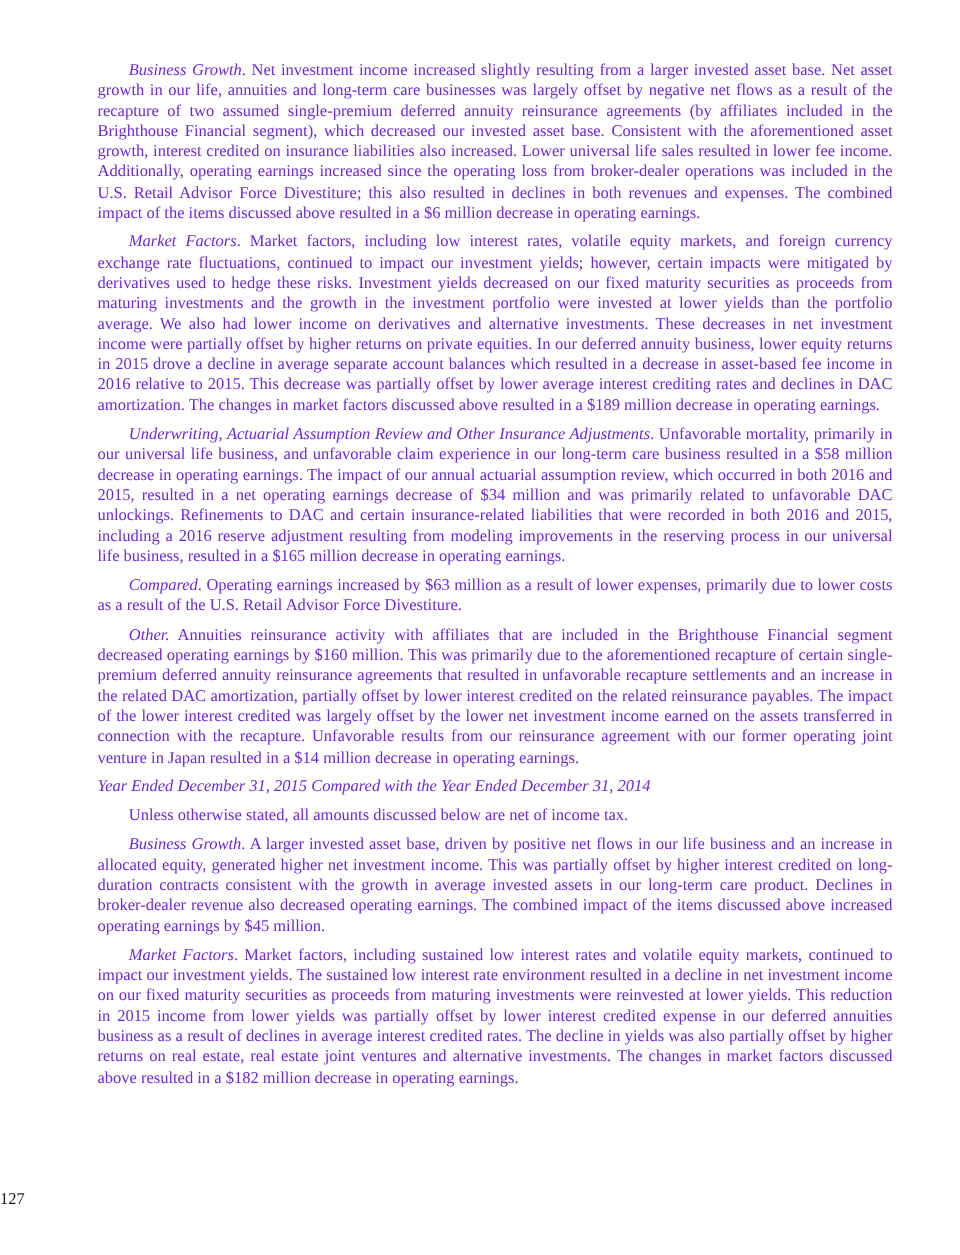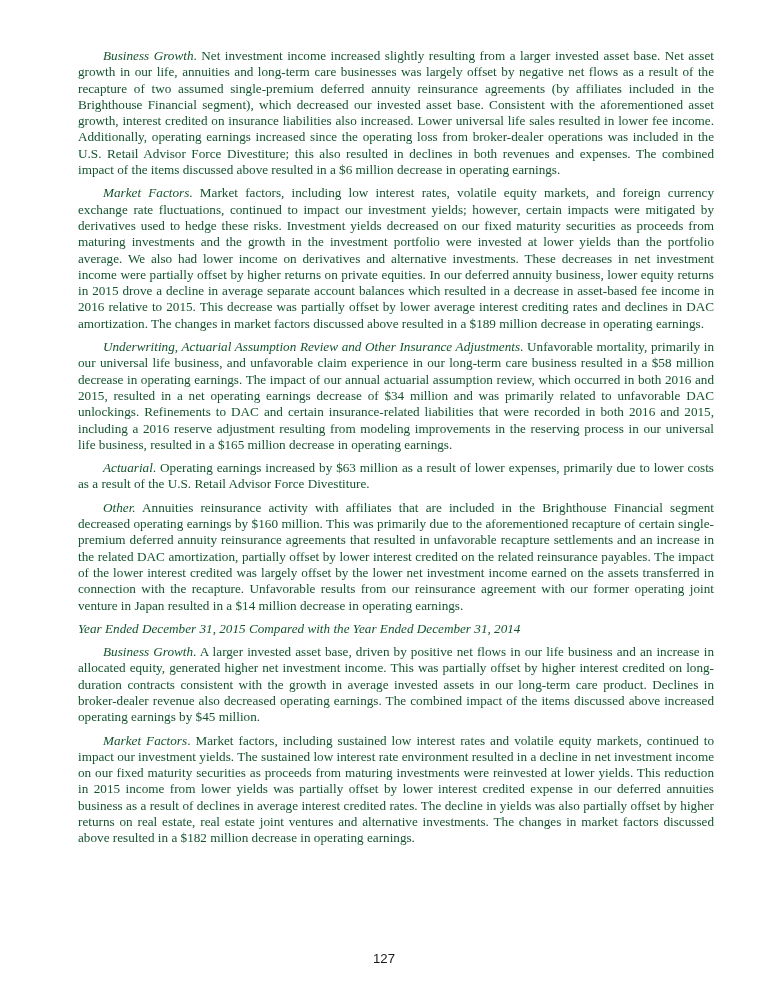--- a/index.html
+++ b/index.html
@@ -5,59 +5,60 @@
   html, body { margin: 0; padding: 0; background: #ffffff; }
   body { width: 768px; height: 1004px; position: relative; overflow: hidden; }
   .page {
     position: absolute;
     left: 78px;
     top: 48px;
     width: 636px;
     font-family: "Liberation Serif", "DejaVu Serif", serif;
     font-size: 13.2px;
     line-height: 16.3px;
-    color: #14532d;
+    color: #6d28d9;
   }
   .para {
     margin: 0 0 7px 0;
     text-align: justify;
     text-indent: 25px;
   }
   .para .lead { font-style: italic; }
   .subhead {
     margin: 0 0 7px 0;
     font-style: italic;
   }
   .page-number {
     position: absolute;
     left: 0; right: 0;
     top: 951px;
-    text-align: center;
-    font-family: Liberation Sans, sans-serif;
+    text-align: left;
+    font-family: Liberation Serif, serif;
     font-size: 13.2px;
     color: #1a1a1a;
   }
 </style>
 </head>
 <body>
 
 <div class="page">
 
   <p class="para"><span class="lead">Business Growth</span><span>. Net investment income increased slightly resulting from a larger invested asset base. Net asset growth in our life, annuities and long-term care businesses was largely offset by negative net flows as a result of the recapture of two assumed single-premium deferred annuity reinsurance agreements (by affiliates included in the Brighthouse Financial segment), which decreased our invested asset base. Consistent with the aforementioned asset growth, interest credited on insurance liabilities also increased. Lower universal life sales resulted in lower fee income. Additionally, operating earnings increased since the operating loss from broker-dealer operations was included in the U.S. Retail Advisor Force Divestiture; this also resulted in declines in both revenues and expenses. The combined impact of the items discussed above resulted in a $6 million decrease in operating earnings.</span></p>
 
   <p class="para"><span class="lead">Market Factors</span><span>. Market factors, including low interest rates, volatile equity markets, and foreign currency exchange rate fluctuations, continued to impact our investment yields; however, certain impacts were mitigated by derivatives used to hedge these risks. Investment yields decreased on our fixed maturity securities as proceeds from maturing investments and the growth in the investment portfolio were invested at lower yields than the portfolio average. We also had lower income on derivatives and alternative investments. These decreases in net investment income were partially offset by higher returns on private equities. In our deferred annuity business, lower equity returns in 2015 drove a decline in average separate account balances which resulted in a decrease in asset-based fee income in 2016 relative to 2015. This decrease was partially offset by lower average interest crediting rates and declines in DAC amortization. The changes in market factors discussed above resulted in a $189 million decrease in operating earnings.</span></p>
 
   <p class="para"><span class="lead">Underwriting, Actuarial Assumption Review and Other Insurance Adjustments</span><span>. Unfavorable mortality, primarily in our universal life business, and unfavorable claim experience in our long-term care business resulted in a $58 million decrease in operating earnings. The impact of our annual actuarial assumption review, which occurred in both 2016 and 2015, resulted in a net operating earnings decrease of $34 million and was primarily related to unfavorable DAC unlockings. Refinements to DAC and certain insurance-related liabilities that were recorded in both 2016 and 2015, including a 2016 reserve adjustment resulting from modeling improvements in the reserving process in our universal life business, resulted in a $165 million decrease in operating earnings.</span></p>
 
-  <p class="para"><span class="lead">Actuarial</span><span>. Operating earnings increased by $63 million as a result of lower expenses, primarily due to lower costs as a result of the U.S. Retail Advisor Force Divestiture.</span></p>
+  <p class="para"><span class="lead">Compared</span><span>. Operating earnings increased by $63 million as a result of lower expenses, primarily due to lower costs as a result of the U.S. Retail Advisor Force Divestiture.</span></p>
 
   <p class="para"><span class="lead">Other.</span><span> Annuities reinsurance activity with affiliates that are included in the Brighthouse Financial segment decreased operating earnings by $160 million. This was primarily due to the aforementioned recapture of certain single-premium deferred annuity reinsurance agreements that resulted in unfavorable recapture settlements and an increase in the related DAC amortization, partially offset by lower interest credited on the related reinsurance payables. The impact of the lower interest credited was largely offset by the lower net investment income earned on the assets transferred in connection with the recapture. Unfavorable results from our reinsurance agreement with our former operating joint venture in Japan resulted in a $14 million decrease in operating earnings.</span></p>
 
   <p class="subhead">Year Ended December 31, 2015 Compared with the Year Ended December 31, 2014</p>
 
+  <p class="para">Unless otherwise stated, all amounts discussed below are net of income tax.</p>
 
   <p class="para"><span class="lead">Business Growth</span><span>. A larger invested asset base, driven by positive net flows in our life business and an increase in allocated equity, generated higher net investment income. This was partially offset by higher interest credited on long-duration contracts consistent with the growth in average invested assets in our long-term care product. Declines in broker-dealer revenue also decreased operating earnings. The combined impact of the items discussed above increased operating earnings by $45 million.</span></p>
 
   <p class="para"><span class="lead">Market Factors</span><span>. Market factors, including sustained low interest rates and volatile equity markets, continued to impact our investment yields. The sustained low interest rate environment resulted in a decline in net investment income on our fixed maturity securities as proceeds from maturing investments were reinvested at lower yields. This reduction in 2015 income from lower yields was partially offset by lower interest credited expense in our deferred annuities business as a result of declines in average interest credited rates. The decline in yields was also partially offset by higher returns on real estate, real estate joint ventures and alternative investments. The changes in market factors discussed above resulted in a $182 million decrease in operating earnings.</span></p>
 
 </div>
 
 <div class="page-number">127</div>
 
 </body></html>

